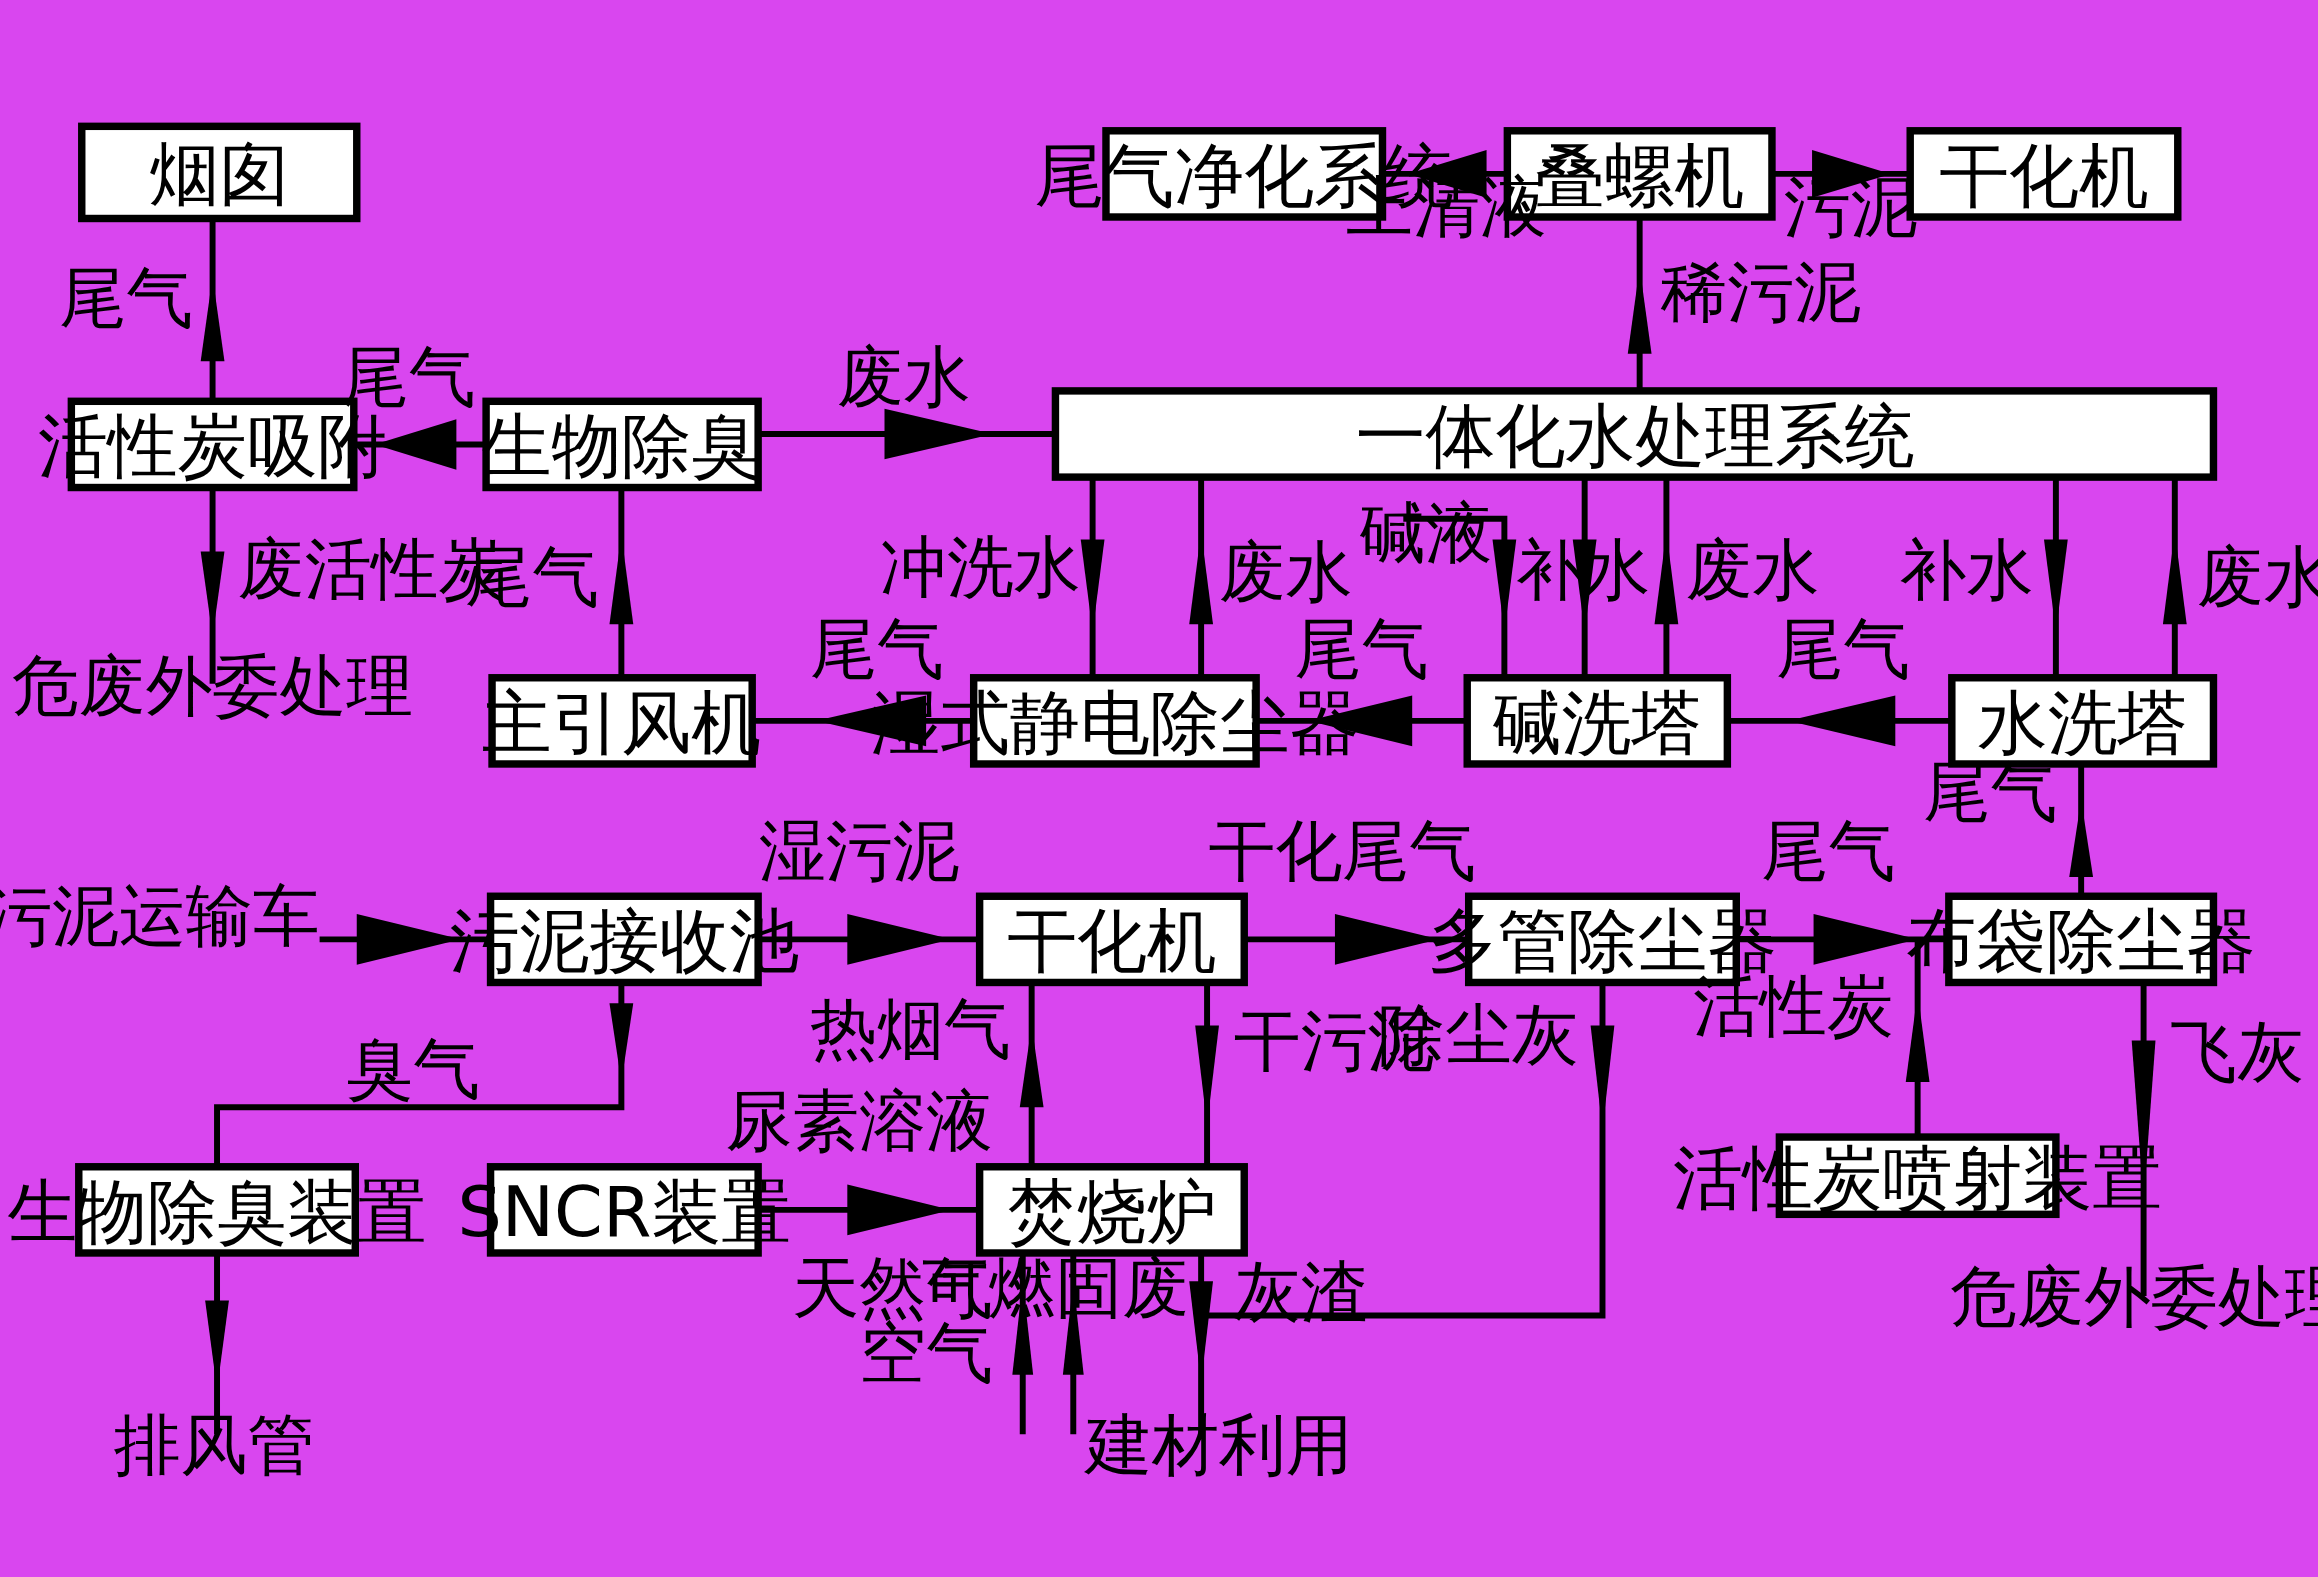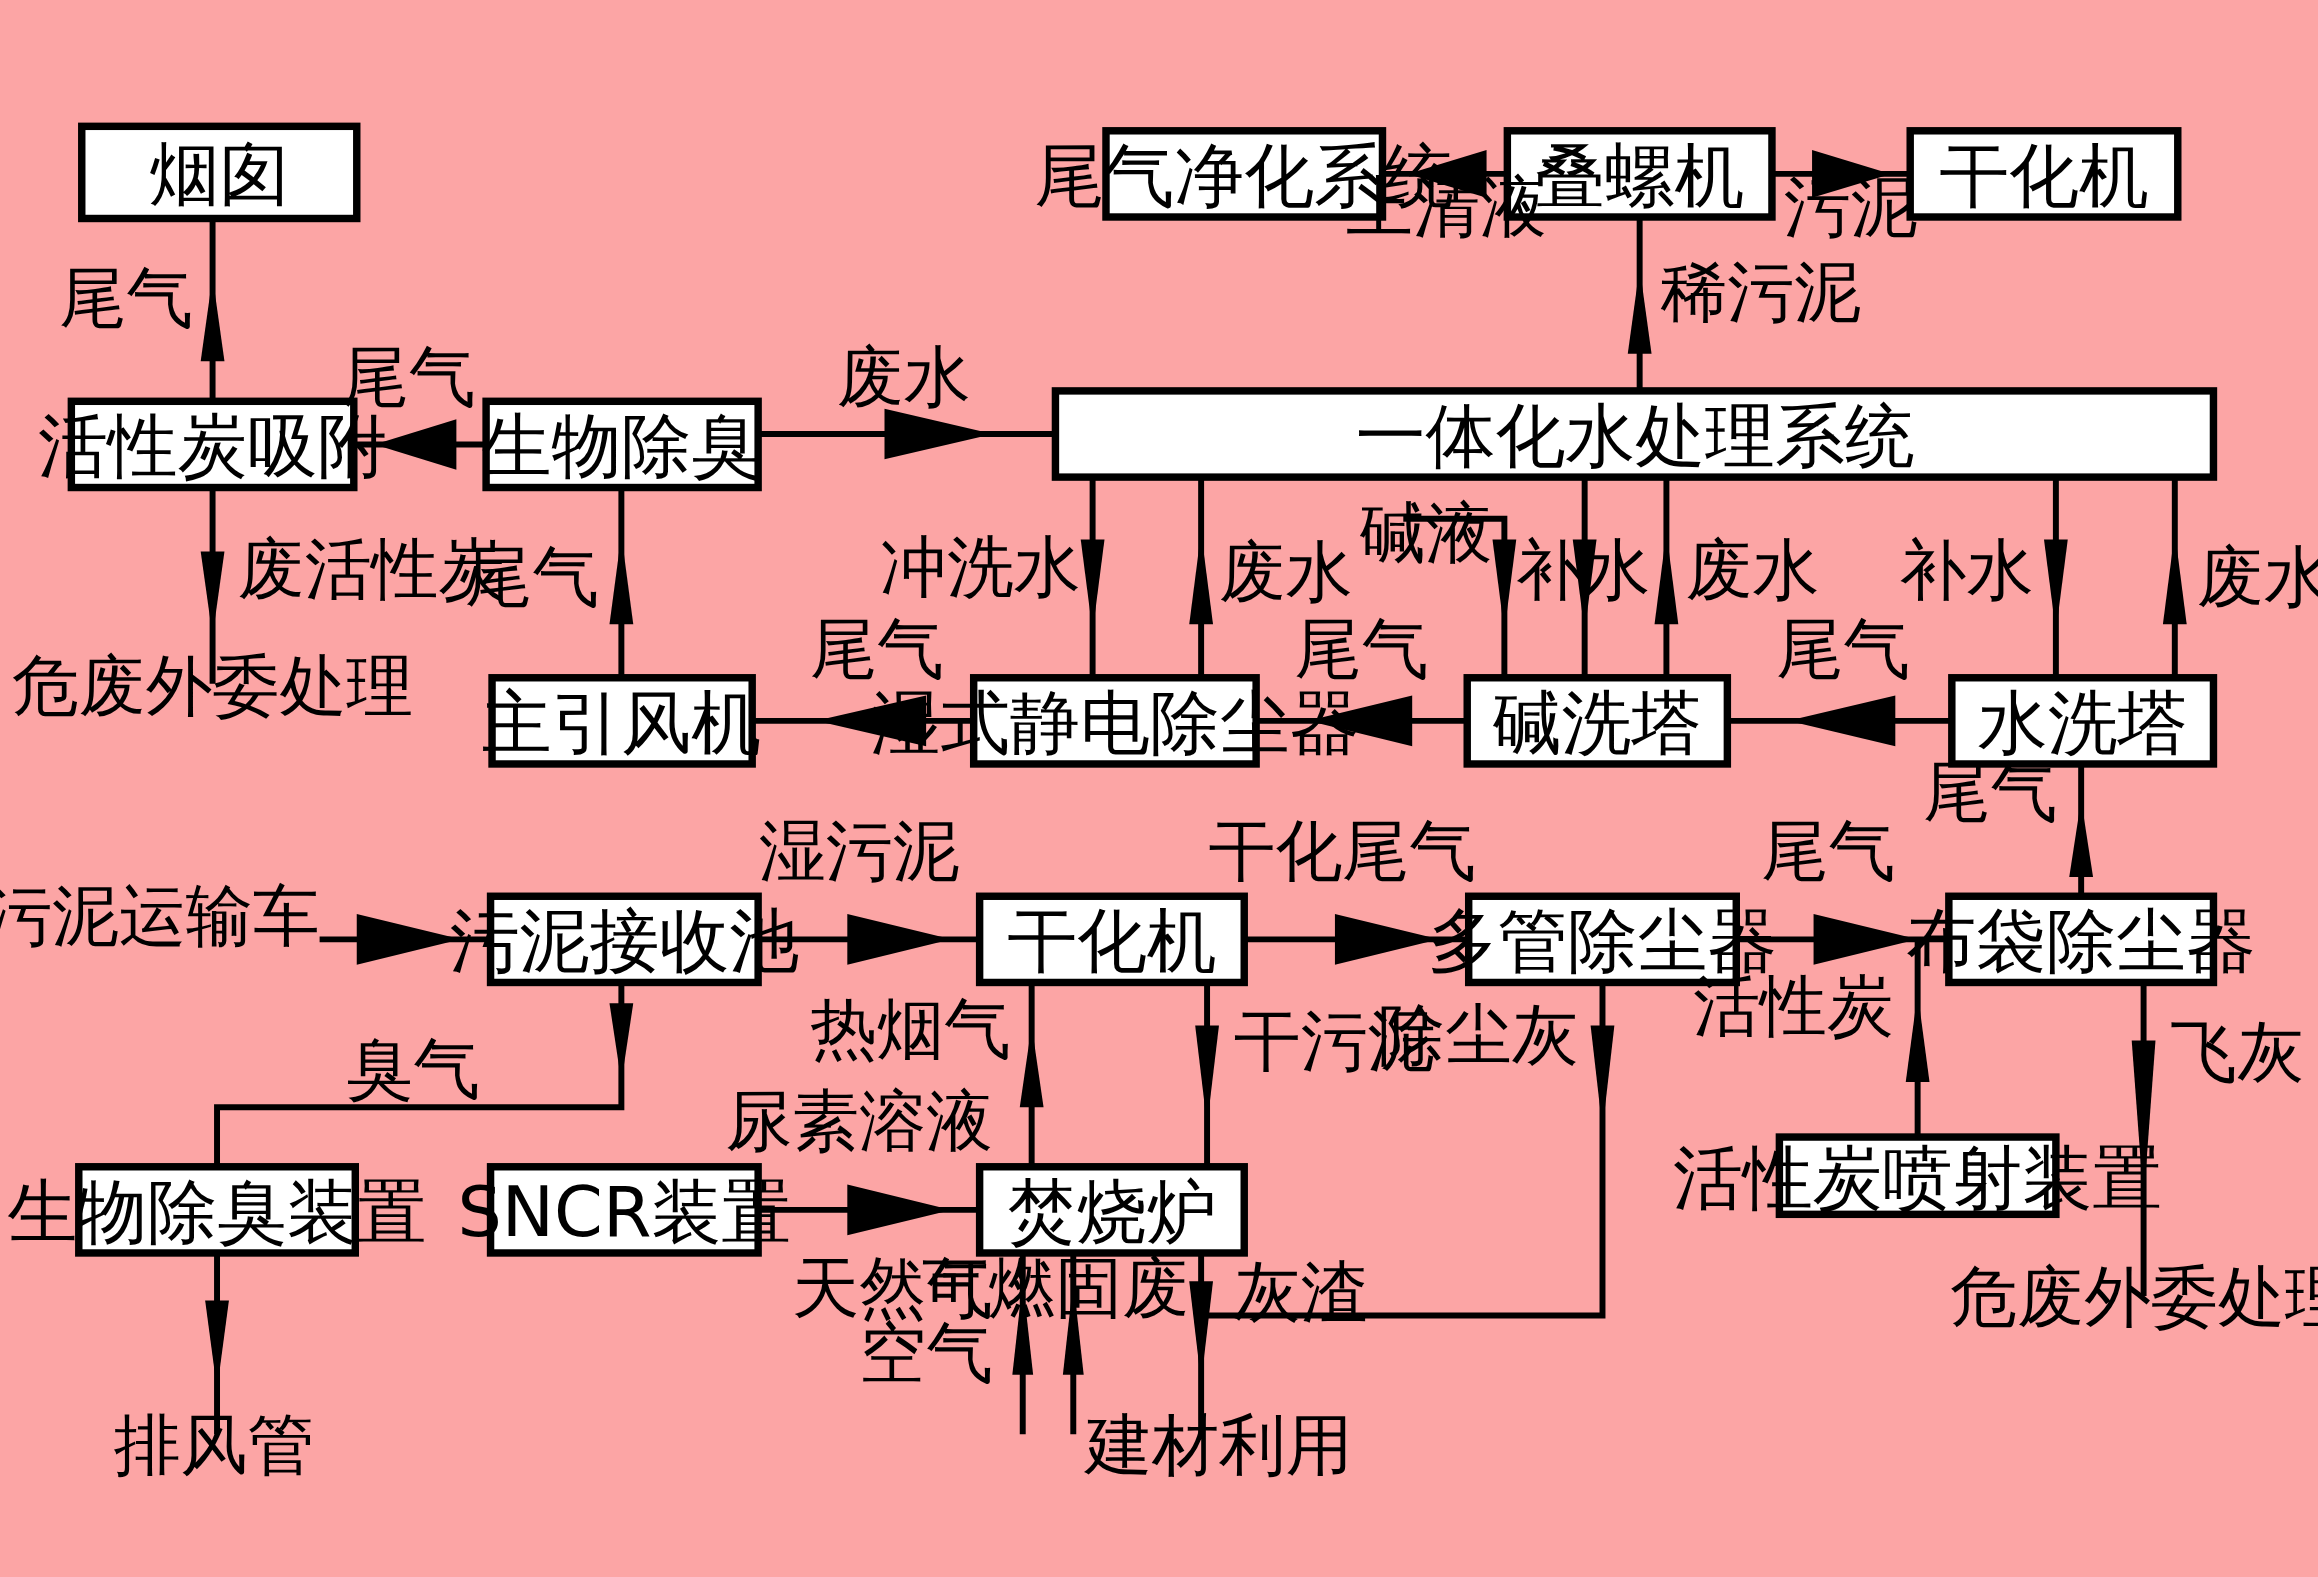--- a/index.html
+++ b/index.html
@@ -1,17 +1,17 @@
 <!DOCTYPE html>
 <html style="font-size:12.3px"><head>
 <meta charset="utf-8">
 <style>
   html,body{margin:0;padding:0;background:#ffffff;}
   body{font-family:"DejaVu Sans","Liberation Sans",sans-serif;}
-  #stage{position:relative;width:2319px;height:1577px;background:#fca5a5;overflow:hidden;}
+  #stage{position:relative;width:2319px;height:1577px;background:#d946ef;overflow:hidden;}
   svg#flow{position:absolute;left:0;top:0;width:2319px;height:1577px;}
   .bx{fill:#ffffff;stroke:#000000;stroke-width:5;}
   .ln{stroke:#000000;stroke-width:4;fill:none;}
   .ar{fill:#000000;stroke:none;}
   .boxtext{font-family:"DejaVu Sans","Liberation Sans",sans-serif;font-size:47px;fill:#000000;text-anchor:middle;dominant-baseline:central;font-weight:500;}
   .lbl{font-family:"DejaVu Sans","Liberation Sans",sans-serif;font-size:45px;fill:#000000;font-weight:500;}
   .lbl.mid{text-anchor:middle;}
   .lbl.end{text-anchor:end;}
 </style>
 </head>

